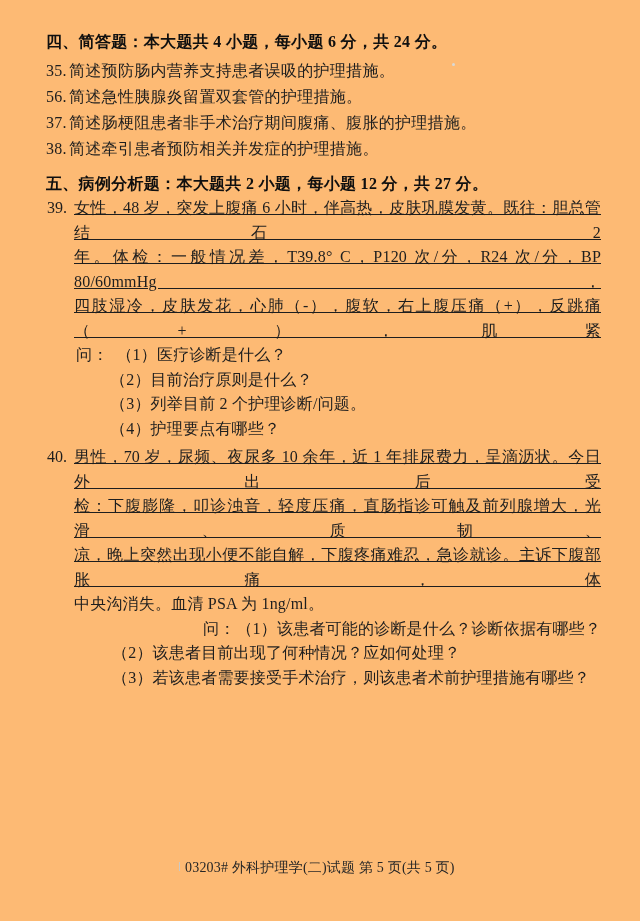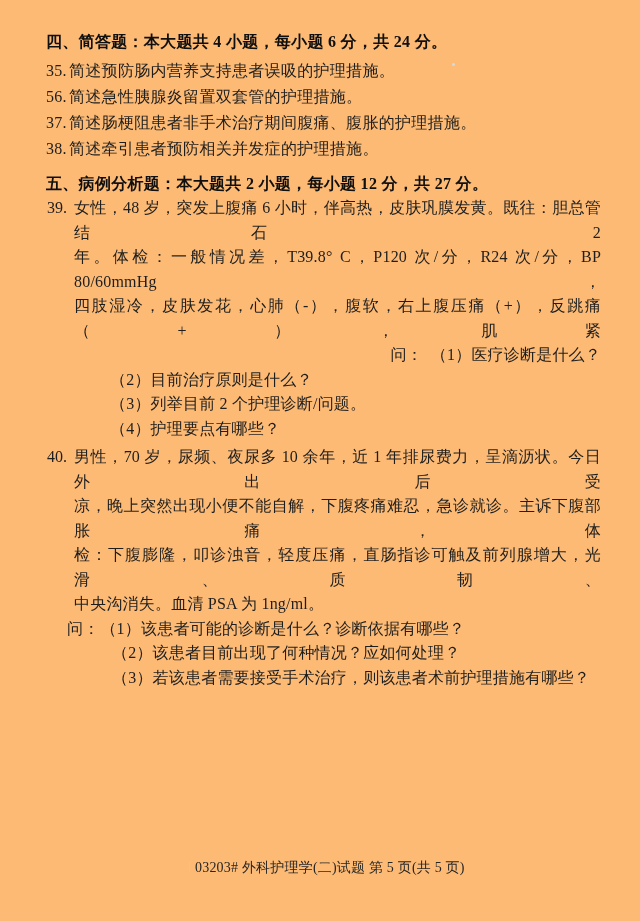--- a/index.html
+++ b/index.html
@@ -28,35 +28,35 @@
   .item { display: flex; line-height: 26px; letter-spacing: 0.3px; }
   .item .num { flex: 0 0 23px; }
   .item .txt { flex: 1; }
 
   .sec5 { margin-top: 13px; }
 
   .case { display: flex; margin-left: 47px; margin-top: 4px; }
   .case .cnum { flex: 0 0 27px; line-height: 24.5px; }
   .case .cbody { width: 527px; line-height: 24.5px; letter-spacing: 0.2px; }
 
-  .jline { text-align: justify; text-align-last: justify; }
+  .jline { text-align: justify; text-align-last: justify; text-decoration: underline; }
   .lastline { text-align: left; }
 
   .ask { white-space: nowrap; }
-  .case-39 .ask { margin-left: 13px; text-align: right; }
-  .case-40 .ask { margin-left: -7px; }
+  .case-39 .ask { margin-left: 2px; }
+  .case-40 .ask { margin-left: -7px; text-align: right; }
   .case-39 .ask .q1 { margin-left: 8px; }
   .case-40 .ask .q1 { margin-left: 1px; }
   .case-39 .subq { margin-left: 36px; }
   .case-40 .subq { margin-left: 38px; }
 
   .footer {
     position: absolute;
     top: 859px;
-    left: 189px;
+    left: 179px;
     font-size: 14px;
     line-height: 18px;
     color: #262626;
     letter-spacing: 0.2px;
     white-space: nowrap;
     display: flex;
     align-items: center;
   }
   .tick {
     display: inline-block;
@@ -114,22 +114,22 @@
         <div class="subq">（2）目前治疗原则是什么？</div>
         <div class="subq">（3）列举目前 2 个护理诊断/问题。</div>
         <div class="subq">（4）护理要点有哪些？</div>
       </div>
     </div>
 
     <div class="case case-40">
       <span class="cnum">40.</span>
       <div class="cbody">
         <div class="jline">男性，70 岁，尿频、夜尿多 10 余年，近 1 年排尿费力，呈滴沥状。今日外出后受</div>
+        <div class="jline">检：下腹膨隆，叩诊浊音，轻度压痛，直肠指诊可触及前列腺增大，光滑、质韧、</div>
         <div class="jline">凉，晚上突然出现小便不能自解，下腹疼痛难忍，急诊就诊。主诉下腹部胀痛，体</div>
-        <div class="jline">检：下腹膨隆，叩诊浊音，轻度压痛，直肠指诊可触及前列腺增大，光滑、质韧、</div>
         <div class="lastline">中央沟消失。血清 PSA 为 1ng/ml。</div>
         <div class="ask">
           <span class="ask-label">问：</span><span class="q1">（1）该患者可能的诊断是什么？诊断依据有哪些？</span>
         </div>
         <div class="subq">（2）该患者目前出现了何种情况？应如何处理？</div>
         <div class="subq">（3）若该患者需要接受手术治疗，则该患者术前护理措施有哪些？</div>
       </div>
     </div>
 
     <div class="speck"></div>

